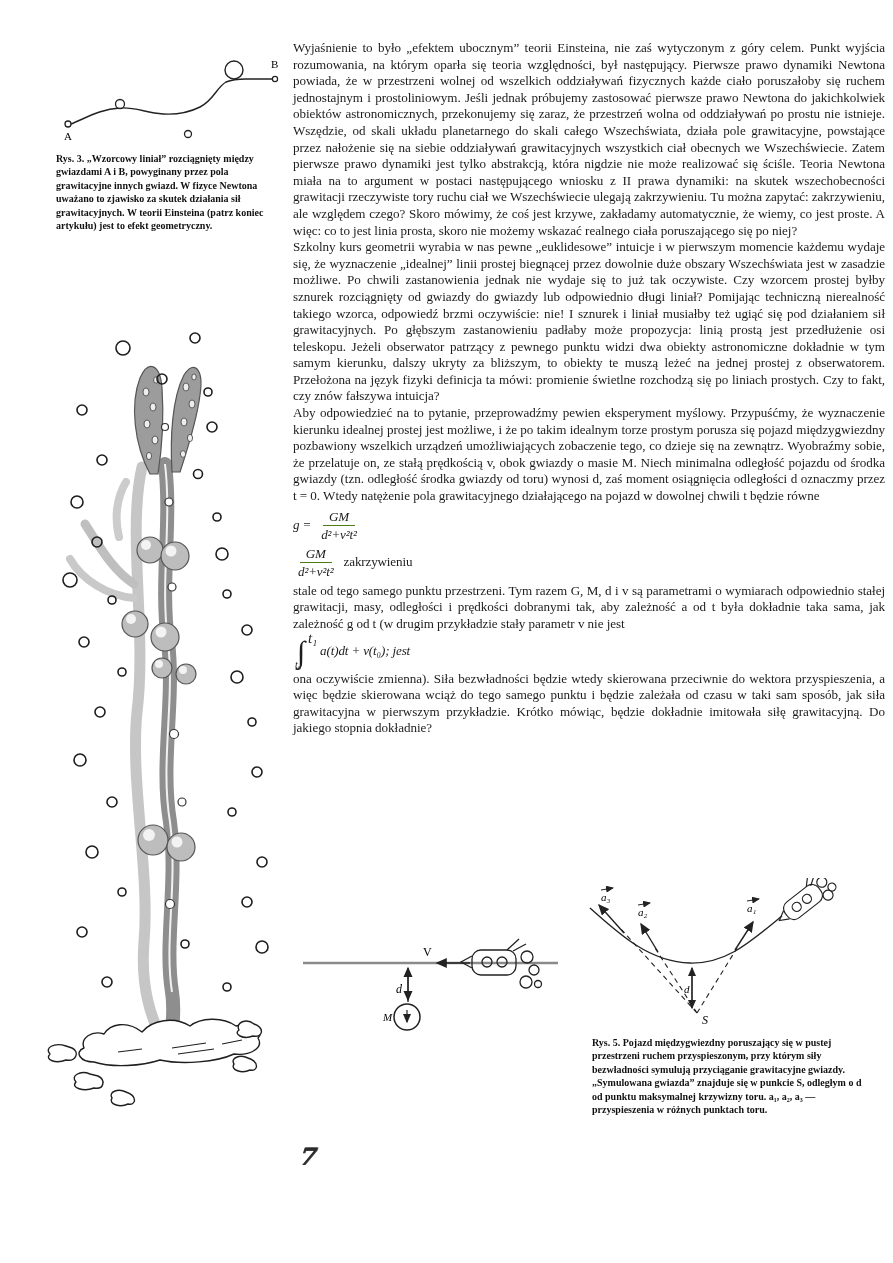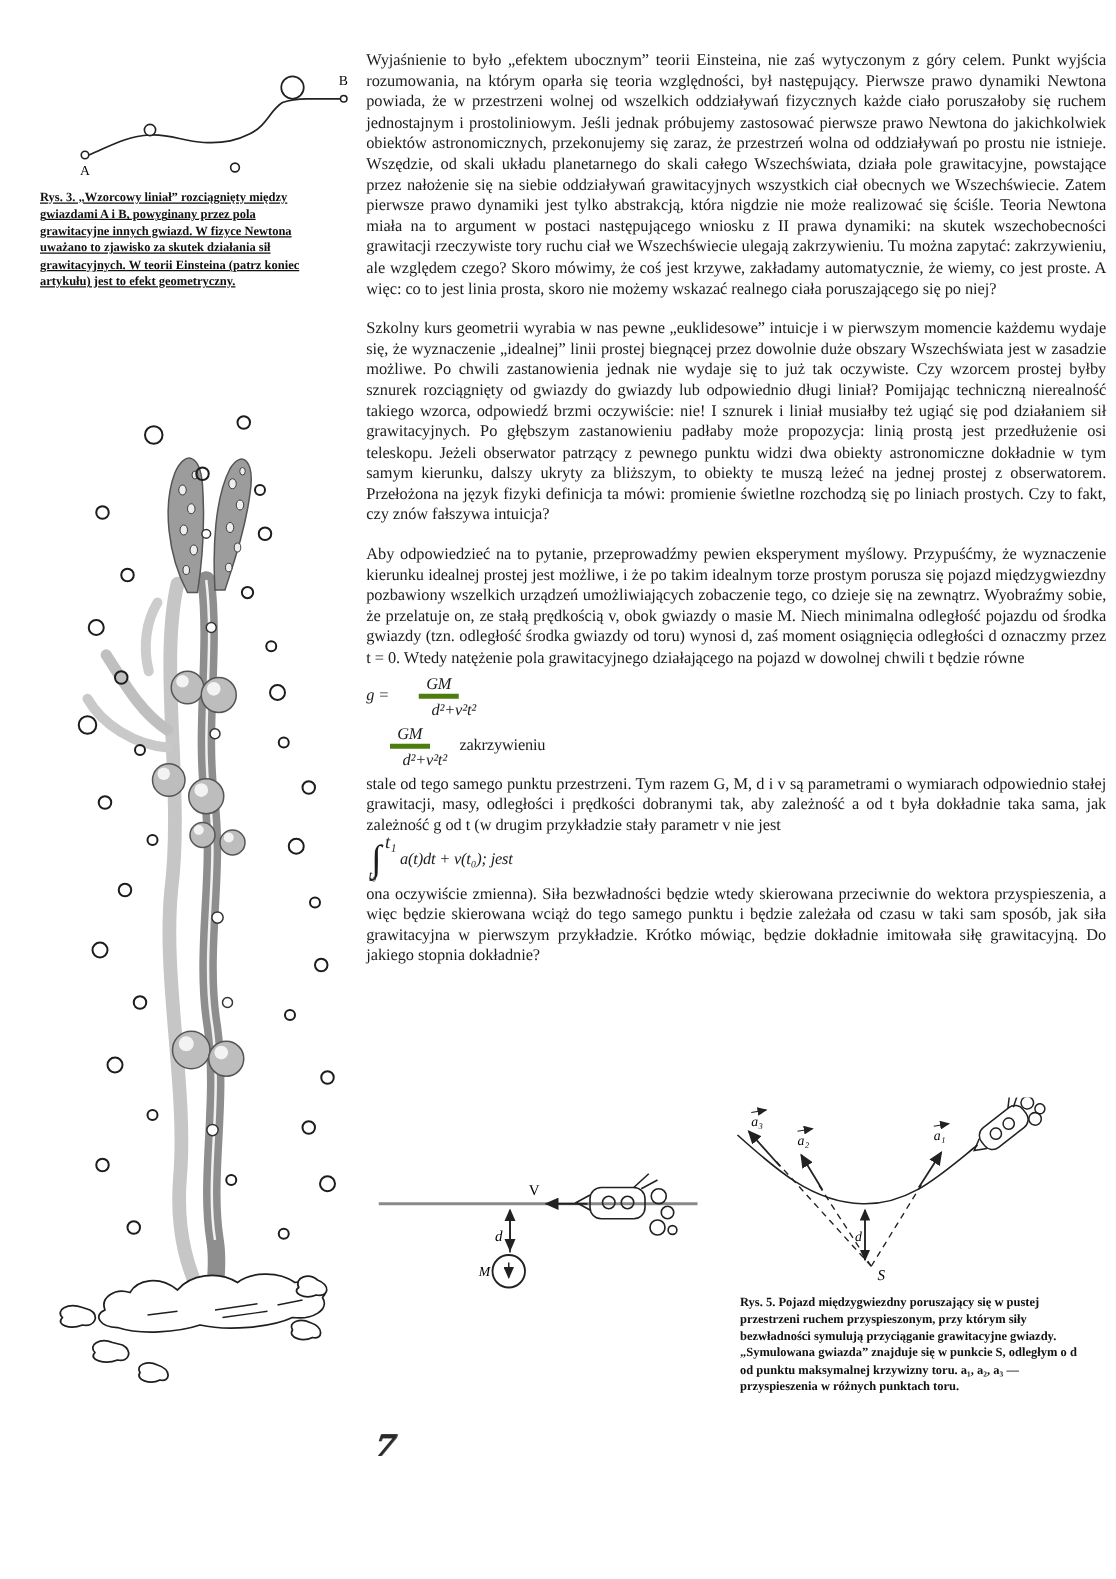--- a/index.html
+++ b/index.html
@@ -8,42 +8,42 @@
     background:#ffffff;overflow:hidden;
     font-family:"Liberation Serif","DejaVu Serif",serif;color:#1c1c1c;
   }
   
   .article{
     position:absolute;left:293px;top:40px;width:592px;
     font-size:13.1px;line-height:16.6px;text-align:justify;
     letter-spacing:-0.05px;
   }
   .article p{margin:0;}
-  .article .par-gap{margin-top:15px;}
+  .article .par-gap{}
   .fline{
     display:flex;align-items:center;gap:5px;margin:4px 0;
     white-space:nowrap;letter-spacing:-0.15px;
   }
   .fvar{font-style:italic;}
   .frac{
     display:inline-flex;flex-direction:column;align-items:center;
     font-style:italic;line-height:1.15;margin:0 3px;
   }
-  .frac .num{padding:0 6px 1px 6px;border-bottom:4px solid #4d7c0f;}
-  .frac .den{padding:1px 2px 0 2px;margin-left:24px;}
+  .frac .num{padding:0 6px 1px 6px;border-bottom:1px solid #4d7c0f;}
+  .frac .den{padding:1px 2px 0 2px;}
   .int-wrap{position:relative;display:inline-block;margin:0 10px 0 4px;}
   .int-glyph{font-size:30px;line-height:30px;font-style:normal;}
   .int-sup{position:absolute;top:-7px;left:11px;font-size:15px;font-style:italic;}
   .int-sub{position:absolute;bottom:-7px;left:-2px;font-size:10px;font-style:italic;}
   
   .caption{
     font-weight:bold;font-size:10px;line-height:13.4px;color:#111;
     text-align:left;letter-spacing:0;
   }
-  .fig3-cap{position:absolute;left:32px;top:152px;width:212px;text-decoration:underline;}
+  .fig3-cap{position:absolute;left:56px;top:152px;width:212px;}
   .fig4-cap{position:absolute;left:301px;top:1036px;width:262px;}
   .fig5-cap{position:absolute;left:592px;top:1036px;width:276px;}
   
   .fig3-art{position:absolute;left:28px;top:52px;}
   .fig4-art{position:absolute;left:295px;top:898px;}
   .fig5-art{position:absolute;left:575px;top:878px;}
   .seaweed{position:absolute;left:22px;top:332px;}
   svg text{font-family:"Liberation Serif","DejaVu Serif",serif;}
   
   .pageno{

